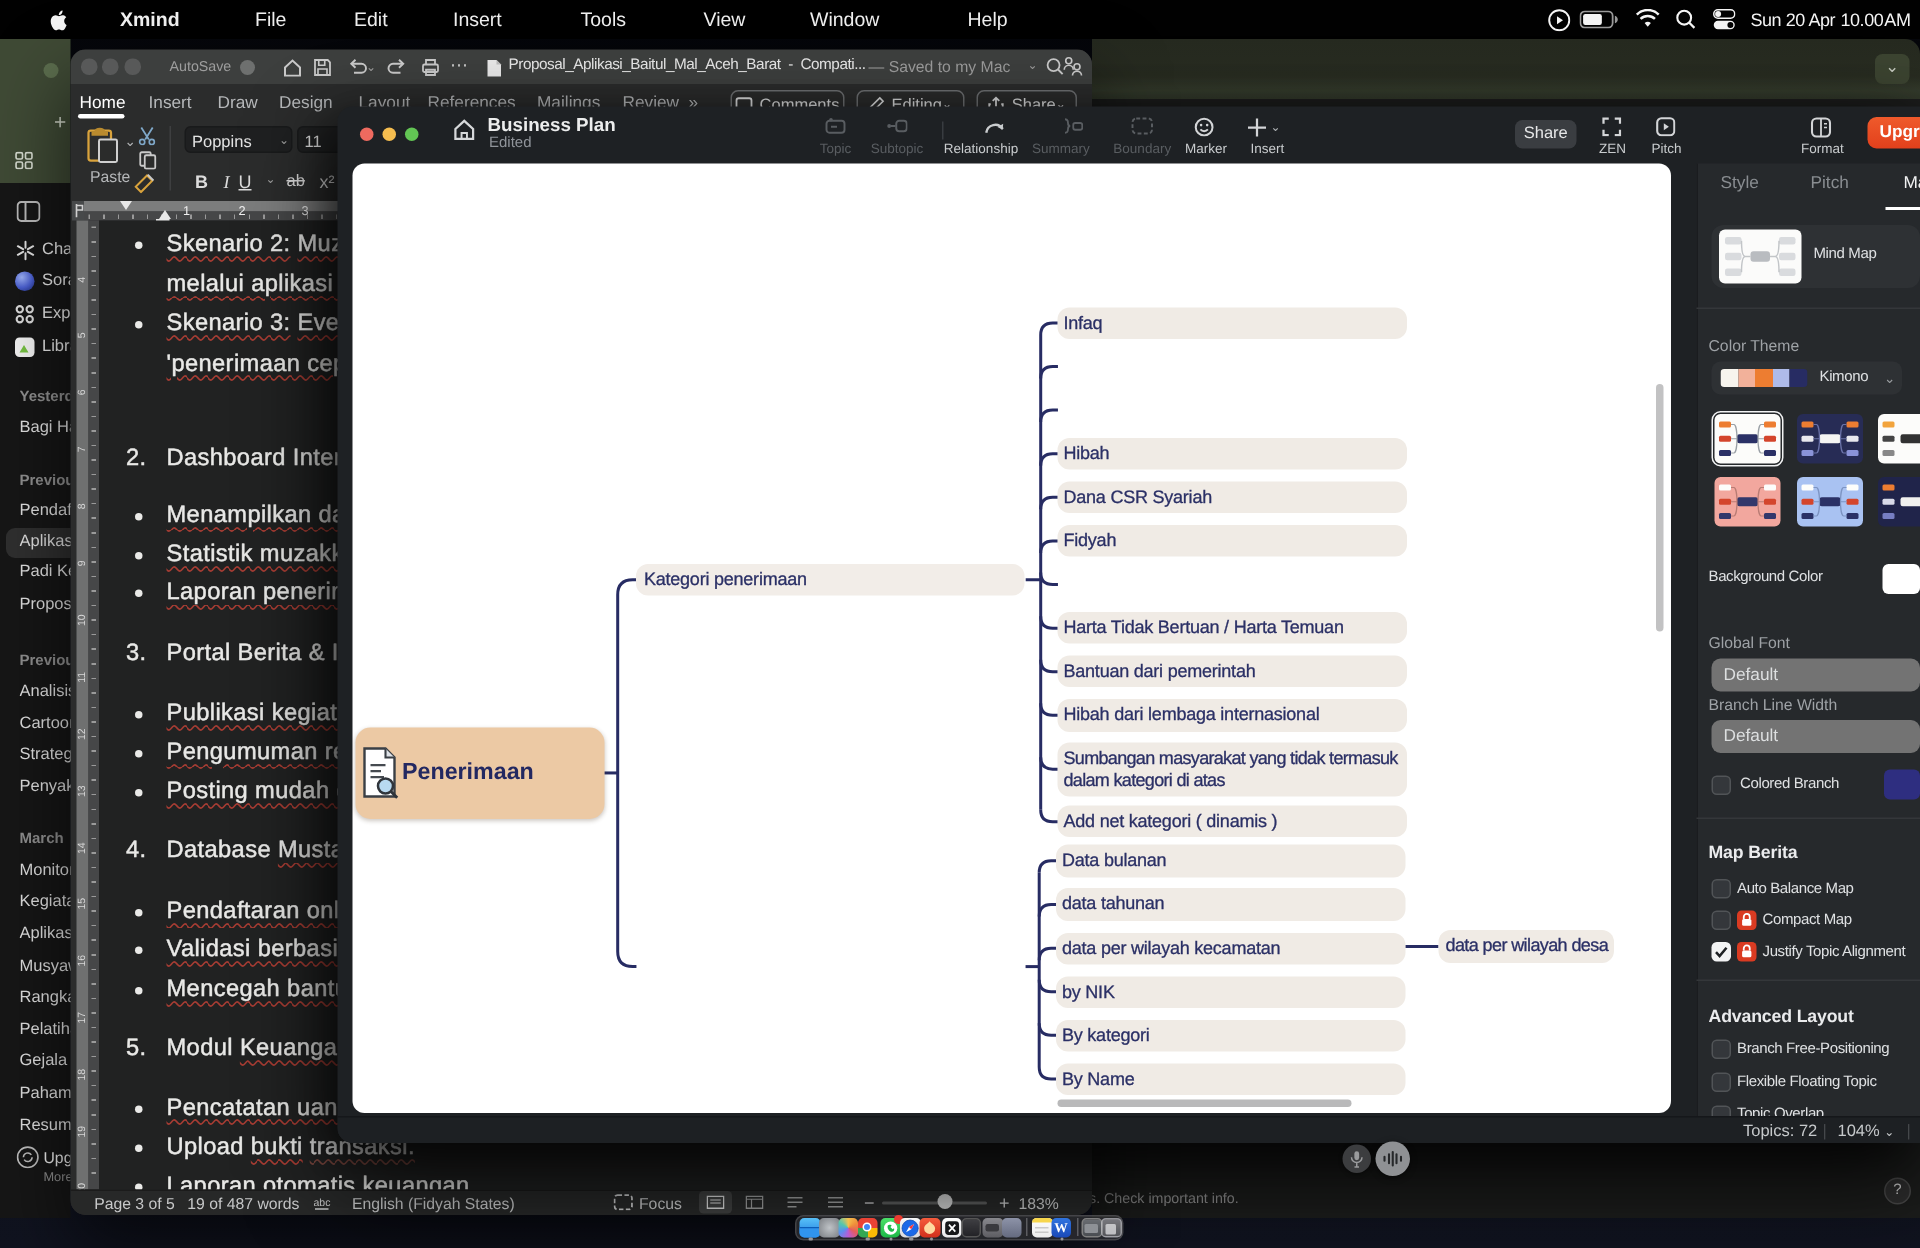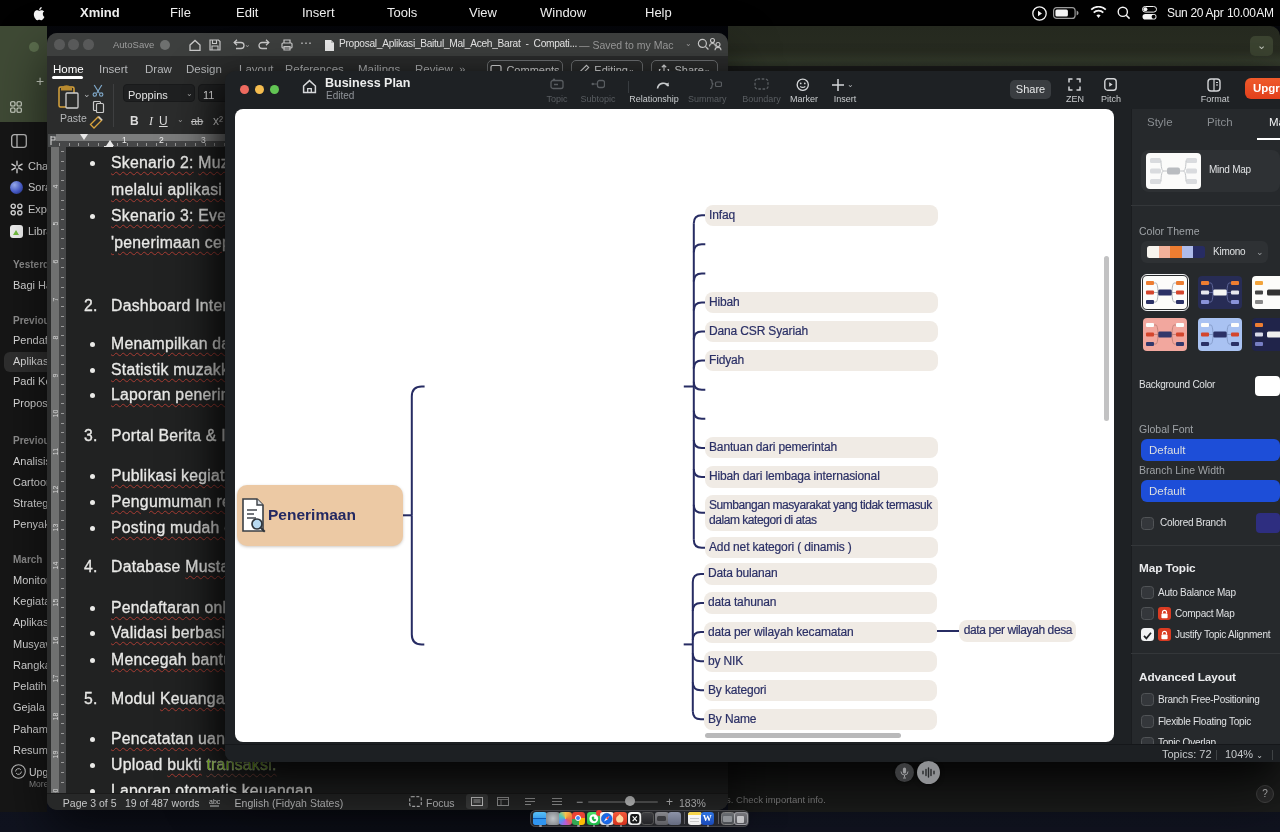--- a/index.html
+++ b/index.html
@@ -23,21 +23,21 @@
 .xl{top:22.5px;font-size:9px;text-align:center}
 .xd{color:#595d61}
 .xb{color:#c9ccce}
 .xs{top:677px;font-size:11px;color:#c6c9cb}
 .tb{position:absolute;background:#f0ebe5;border-radius:8px;color:#2b3066;font-size:12px;letter-spacing:-0.15px;white-space:nowrap;overflow:hidden;-webkit-text-stroke:0.2px #2b3066}
 .tba{left:480px;width:233px;height:21.3px;line-height:21.4px;padding-left:4px}
 .tbb{left:479px;width:232.5px;height:21.3px;line-height:21.4px;padding-left:4px}
 .pl{font-size:10.5px;color:#9ea2a6}
 .pw{font-size:10px;letter-spacing:-0.25px;color:#dfe1e3;white-space:nowrap}
 .pb{font-size:11.8px;font-weight:bold;letter-spacing:-0.1px;color:#eaebed}
-.inp{background:#1d4ed8;border-radius:6px;height:22px;line-height:22px;color:#dddfe0;font-size:11.5px;padding-left:8px}
+.inp{background:#737373;border-radius:6px;height:22px;line-height:22px;color:#dddfe0;font-size:11.5px;padding-left:8px}
 .cb{position:absolute;width:13px;height:13px;background:#34373b;border:1px solid #515457;border-radius:3.5px}
 .lock{position:absolute;width:13px;height:13px;background:#da3b22;border-radius:3px}
 .pdv{position:absolute;left:906px;width:149px;height:1px;background:#34373a}
 .sw{display:inline-block;width:11.6px;height:12px;vertical-align:top}
 .thm{position:absolute;width:44px;height:33px;border-radius:4px;overflow:hidden}
 .dk{position:absolute;top:811.5px;width:13.5px;height:13.5px;border-radius:3.2px}
 .ddot{position:absolute;top:824.8px;width:2.5px;height:2.5px;border-radius:50%;background:#96969b}
 </style>
 </head>
 <body>
@@ -325,21 +325,21 @@
     <div class="a dl" style="left:64px;top:566.6px"><span class="sq">Pendaftaran online mustahik</span></div>
   <div class="bu" style="top:592.3px"></div>
     <div class="a dl" style="left:64px;top:592.3px"><span class="sq">Validasi berbasis data NIK dan</span></div>
   <div class="bu" style="top:618.8px"></div>
     <div class="a dl" style="left:64px;top:618.8px"><span class="sq">Mencegah bantuan ganda bagi</span></div>
   <div class="a dl" style="left:37px;top:658.2px">5.</div>
     <div class="a dl" style="left:64px;top:658.2px">Modul <span class="sq">Keuangan lembaga amil</span></div>
   <div class="bu" style="top:697.5px"></div>
     <div class="a dl" style="left:64px;top:697.5px"><span class="sq">Pencatatan uang masuk keluar</span></div>
   <div class="bu" style="top:724px"></div>
-    <div class="a dl" style="left:64px;top:724px">Upload <span class="sq">bukti</span> <span class="sq" style="color:#84cc16;text-decoration-color:#7e4840">transaksi.</span></div>
+    <div class="a dl" style="left:64px;top:724px">Upload <span class="sq">bukti</span> <span class="sq" style="color:#e5e5e5;text-decoration-color:#7e4840">transaksi.</span></div>
   <div class="bu" style="top:749.7px"></div>
     <div class="a dl" style="left:64px;top:749.7px"><span class="sq">Laporan otomatis keuangan</span></div>
 
   <div class="a" style="left:0;top:759.6px;width:681px;height:17.4px;background:#272828;border-top:1px solid #1b1b1b"></div>
   <span class="a st" style="left:15.8px">Page 3 of 5</span>
   <span class="a st" style="left:77.9px">19 of 487 words</span>
   <svg class="a" style="left:162px;top:763.5px" width="13" height="10" viewBox="0 0 13 10">
       <text x="0" y="7" font-size="7" fill="#c6c7c8" font-family="Liberation Sans">abc</text>
       <path d="M1 9h9" stroke="#c6c7c8" stroke-width="1"></path>
     </svg>
@@ -471,24 +471,26 @@
   </svg>
   <div class="a" style="left:12px;top:414px;width:165.5px;height:60.5px;background:#ecc9a4;border-radius:10px;box-shadow:0 1px 3px rgba(60,40,20,.25)"></div>
   <svg class="a" style="left:14px;top:426px" width="28" height="38" viewBox="0 0 28 38">
       <path d="M4 2h14l6 6v26H4z" fill="#fff" stroke="#3a3f45" stroke-width="1.6"></path>
       <path d="M18 2v6h6" fill="#dfe3e8" stroke="#3a3f45" stroke-width="1.4"></path>
       <path d="M8 13h10M8 17h7M8 21h9" stroke="#454a50" stroke-width="1.5"></path>
       <circle cx="18" cy="27" r="5" fill="#b8d9f0" stroke="#30353b" stroke-width="1.7"></circle>
       <path d="M21.8 30.8l4 4" stroke="#30353b" stroke-width="2"></path>
     </svg>
   <span class="a" style="left:43px;top:435px;font-size:15.5px;font-weight:bold;color:#232861">Penerimaan</span>
+  <div class="tb" style="left:199.3px;top:304.9px;width:259.2px;height:21.3px;line-height:21.4px;padding-left:5px;background:#f2ede8">Kategori penerimaan</div>
   <div class="tb tba" style="top:133.6px">Infaq</div>
   <div class="tb tba" style="top:220.9px">Hibah</div>
   <div class="tb tba" style="top:249.9px">Dana CSR Syariah</div>
   <div class="tb tba" style="top:279px">Fidyah</div>
+  <div class="tb tba" style="top:337.2px">Harta Tidak Bertuan / Harta Temuan</div>
   <div class="tb tba" style="top:366.2px">Bantuan dari pemerintah</div>
   <div class="tb tba" style="top:395.3px">Hibah dari lembaga internasional</div>
   <div class="tb tba" style="top:424px;height:35.5px;line-height:15.6px;padding-top:2.8px;letter-spacing:-0.45px">Sumbangan masyarakat yang tidak termasuk<br>dalam kategori di atas</div>
   <div class="tb tba" style="top:466.1px">Add net kategori ( dinamis )</div>
   <div class="tb tbb" style="top:492.3px">Data bulanan</div>
   <div class="tb tbb" style="top:521.4px">data tahunan</div>
   <div class="tb tbb" style="top:550.5px">data per wilayah kecamatan</div>
   <div class="tb tbb" style="top:579.5px">by NIK</div>
   <div class="tb tbb" style="top:608.6px">By kategori</div>
   <div class="tb tbb" style="top:637.7px">By Name</div>
@@ -588,21 +590,21 @@
   <span class="a pw" style="left:914px;top:308px">Background Color</span>
   <div class="a" style="left:1030px;top:305px;width:25px;height:20px;background:#fff;border-radius:4px"></div>
   <span class="a pl" style="left:914px;top:352px">Global Font</span>
   <div class="a inp" style="left:916px;top:368px;width:139px">Default</div>
   <span class="a pl" style="left:914px;top:393px">Branch Line Width</span>
   <div class="a inp" style="left:916px;top:409px;width:139px">Default</div>
   <div class="cb" style="left:916px;top:446px"></div>
   <span class="a pw" style="left:935px;top:446px">Colored Branch</span>
   <div class="a" style="left:1031px;top:442px;width:24px;height:20px;background:#2e2e80;border-radius:4px"></div>
   <div class="pdv" style="top:474px"></div>
-  <span class="a pb" style="left:914px;top:489.5px">Map Topic</span>
+  <span class="a pb" style="left:914px;top:489.5px">Map Berita</span>
   <div class="cb" style="left:916px;top:515px"></div>
   <span class="a pw" style="left:933px;top:515.5px">Auto Balance Map</span>
   <div class="cb" style="left:916px;top:536px"></div>
   <div class="lock" style="left:933px;top:536px"><svg width="13" height="13" viewBox="0 0 13 13">
         <rect x="3.4" y="5.6" width="6.2" height="4.6" rx="1" fill="#fff"></rect>
         <path d="M4.5 5.6V4.3a2 2 0 0 1 4 0v1.3" fill="none" stroke="#fff" stroke-width="1.2"></path>
       </svg></div>
   <span class="a pw" style="left:950px;top:536.5px">Compact Map</span>
   <div class="a" style="left:916px;top:557px;width:13px;height:13px;background:#f2f3f4;border-radius:3.5px"><svg width="13" height="13" viewBox="0 0 13 13">
         <path d="M3 6.8l2.4 2.6 4.6-5.6" fill="none" stroke="#1e2124" stroke-width="1.7"></path>

